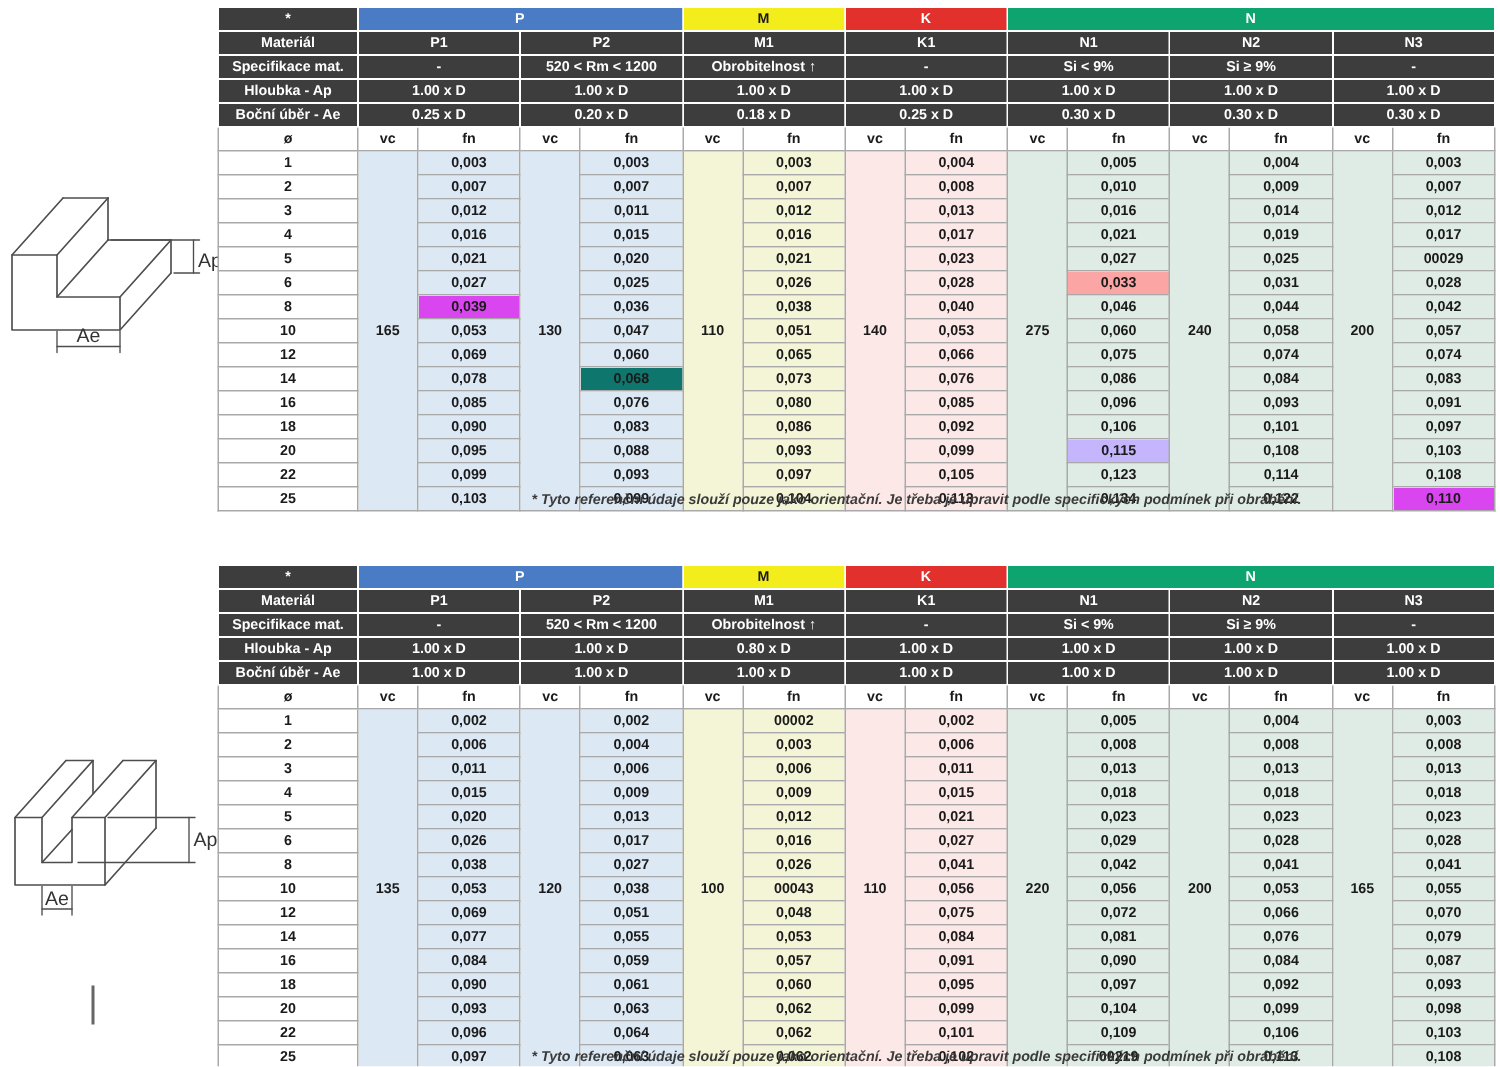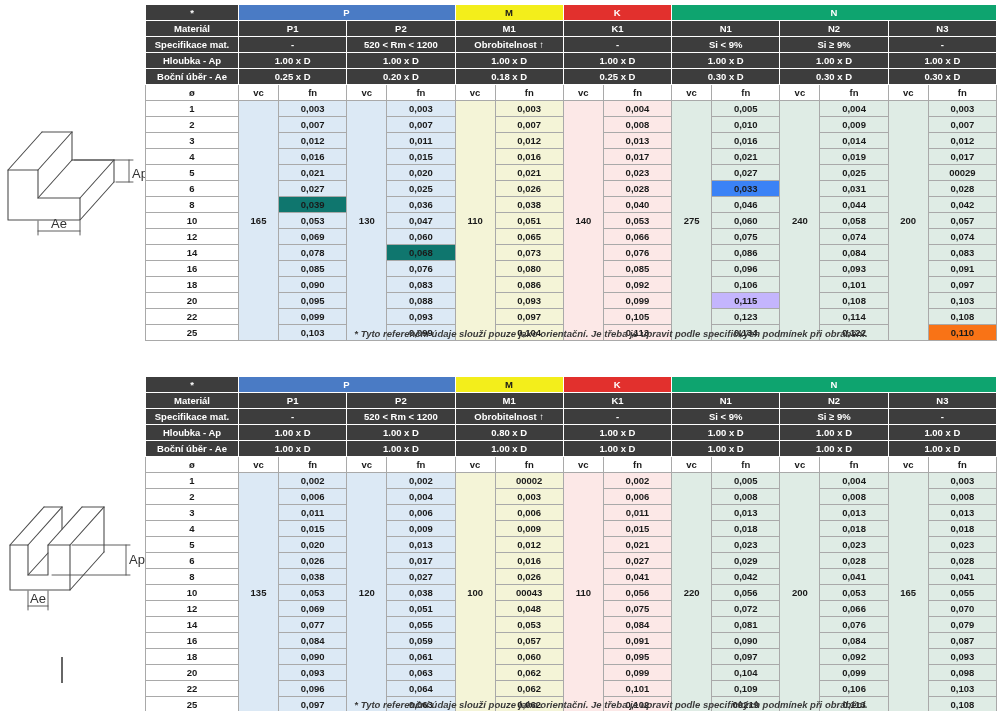--- a/index.html
+++ b/index.html
@@ -214,27 +214,27 @@
             <td class="fncell" style="background: rgb(223, 236, 229);">0,027</td>
             <td class="fncell" style="background: rgb(223, 236, 229);">0,025</td>
             <td class="fncell" style="background: rgb(223, 236, 229);">00029</td>
           </tr>
           <tr>
             <td class="dia">6</td>
             <td class="fncell" style="background: rgb(220, 233, 245);">0,027</td>
             <td class="fncell" style="background: rgb(220, 233, 245);">0,025</td>
             <td class="fncell" style="background: rgb(244, 244, 215);">0,026</td>
             <td class="fncell" style="background: rgb(252, 232, 231);">0,028</td>
-            <td class="fncell" style="background: #3b82f6; margin-top: 40px;">0,033</td>
+            <td class="fncell" style="background: #fca5a5; margin-top: 40px;">0,033</td>
             <td class="fncell" style="background: rgb(223, 236, 229);">0,031</td>
             <td class="fncell" style="background: rgb(223, 236, 229);">0,028</td>
           </tr>
           <tr>
             <td class="dia">8</td>
-            <td class="fncell" style="background: #0f766e;">0,039</td>
+            <td class="fncell" style="background: #d946ef;">0,039</td>
             <td class="fncell" style="background: rgb(220, 233, 245);">0,036</td>
             <td class="fncell" style="background: rgb(244, 244, 215);">0,038</td>
             <td class="fncell" style="background: rgb(252, 232, 231);">0,040</td>
             <td class="fncell" style="background: rgb(223, 236, 229);">0,046</td>
             <td class="fncell" style="background: rgb(223, 236, 229);">0,044</td>
             <td class="fncell" style="background: rgb(223, 236, 229);">0,042</td>
           </tr>
           <tr>
             <td class="dia">10</td>
             <td class="fncell" style="background: rgb(220, 233, 245);">0,053</td>
@@ -306,21 +306,21 @@
             <td class="fncell" style="background: rgb(223, 236, 229);">0,108</td>
           </tr>
           <tr>
             <td class="dia">25</td>
             <td class="fncell" style="background: rgb(220, 233, 245);">0,103</td>
             <td class="fncell" style="background: rgb(220, 233, 245);">0,099</td>
             <td class="fncell" style="background: rgb(244, 244, 215);">0,104</td>
             <td class="fncell" style="background: rgb(252, 232, 231);">0,113</td>
             <td class="fncell" style="background: rgb(223, 236, 229); margin-top: 16px;">0,134</td>
             <td class="fncell" style="background: rgb(223, 236, 229);">0,122</td>
-            <td class="fncell" style="background: #f97316;">0,110</td>
+            <td class="fncell" style="background: #d946ef;">0,110</td>
           </tr>
         </tbody>
       </table>
     </div>
   <div class="footnote f1">* Tyto referenční údaje slouží pouze jako orientační. Je třeba je upravit podle specifických podmínek při obrábění.</div>
 
   <div class="tablewrap t2" id="table-mount-1">
       <table class="ctable">
         <colgroup>
           <col style="width: 93px;">

